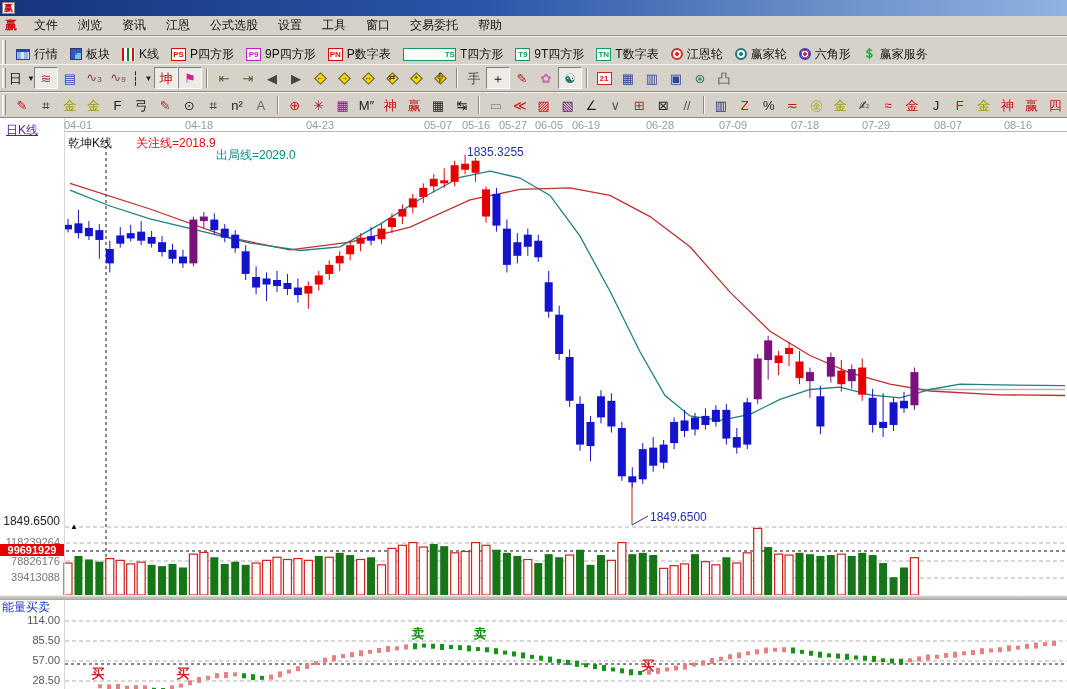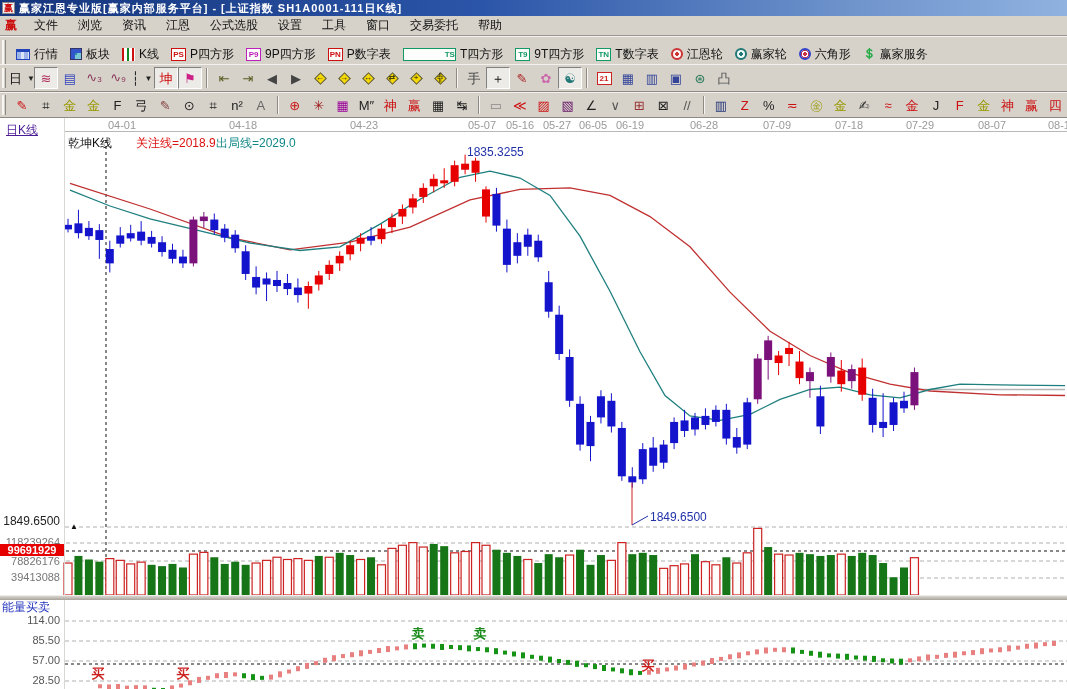--- a/index.html
+++ b/index.html
@@ -53,41 +53,40 @@
   .ic-ring.hex { border-color:#3344cc; background:radial-gradient(circle,#cc3344 0 2px,#fff 2px 3px,#cc3344 3px 4px,#fff 4px); }
   .ic-money { color:#22aa44; font-weight:bold; font-size:13px; }
   .diamond { width:13px; height:13px; position:relative; display:inline-block; }
   .diamond .dshape { position:absolute; left:2px; top:2px; width:9px; height:9px; background:#f4d800;
     border:1px solid #555; transform:rotate(45deg); }
   .diamond .dar { position:absolute; left:0; top:1px; width:13px; text-align:center; font-size:8px; color:#111; }
 
   
   #chart { position:absolute; left:0; top:118px; width:1067px; height:571px; background:#fff; }
   #plot { position:absolute; left:0; top:0; }
-  .datelbl { position:absolute; top:1px; font-size:11px; color:#9a9a9a; transform:translateX(-50%); white-space:nowrap;margin-left:44px; }
+  .datelbl { position:absolute; top:1px; font-size:11px; color:#9a9a9a; transform:translateX(-50%); white-space:nowrap; }
   #datestrip-line { position:absolute; left:65px; right:0; top:13px; border-top:1px solid #b8b8b4; }
   #margin-line { position:absolute; left:64px; top:0; bottom:0; border-left:1px solid #d8d8d4; }
   .ovl { position:absolute; font-size:12px; white-space:nowrap; }
   .axis-lbl { position:absolute; right:1007px; width:60px; text-align:right; font-size:11px; color:#777; white-space:nowrap; }
   .axis-lbl.dark { color:#222; font-size:12px; }
   .axis-lbl.red-tag { background:#e60000; color:#fff; text-align:center; right:1003px; width:64px; font-weight:bold; }
   #divider { position:absolute; left:0; top:477px; width:1067px; height:5px;
     background:linear-gradient(#d9d6d0,#a8a49c); border-top:1px solid #efede9; }
   #watermark { position:absolute; right:6px; bottom:0px; font-family:"Liberation Serif","DejaVu Serif",serif;
     font-size:40px; font-weight:bold; color:#cc2a2a; opacity:.85; letter-spacing:3px;
     text-shadow:1px 1px 0 #fff, -1px -1px 0 #fff; }
   .signal { position:absolute; font-size:13px; font-weight:bold; transform:translateX(-50%); }
 </style>
 </head>
 <body>
 
 <div id="app">
   <div id="titlebar">
     <span class="appico">赢</span>
-    <span class="ttl">赢家江恩专业版[赢家内部服务平台] - [上证指数  SH1A0001-111日K线]</span>
   </div>
   <div id="menubar">
     <span class="appico2">赢</span>
   <span class="menu-item">文件</span>
       <span class="menu-item">浏览</span>
       <span class="menu-item">资讯</span>
       <span class="menu-item">江恩</span>
       <span class="menu-item">公式选股</span>
       <span class="menu-item">设置</span>
       <span class="menu-item">工具</span>
@@ -786,21 +785,21 @@
         <span class="datelbl" style="left: 733px;">07-09</span>
         <span class="datelbl" style="left: 805px;">07-18</span>
         <span class="datelbl" style="left: 876px;">07-29</span>
         <span class="datelbl" style="left: 948px;">08-07</span>
         <span class="datelbl" style="left: 1018px;">08-16</span>
       </div>
 
     <div class="ovl" style="left:6px;top:4px;color:#4c1d95;text-decoration:underline;">日K线</div>
     <div class="ovl" style="left:68px;top:17px;color:#111;text-align:center;">乾坤K线</div>
     <div class="ovl" style="left:136px;top:17px;color:#dd1111;">关注线=2018.9</div>
-    <div class="ovl" style="left:216px;top:17px;color:#118888;">出局线=2029.0</div>
+    <div class="ovl" style="left:216px;top:29px;color:#118888;">出局线=2029.0</div>
     <div class="ovl" id="peaklbl" style="color: rgb(34, 51, 170); left: 467px; top: 27px;">1835.3255</div>
     <div class="ovl" id="lowlbl" style="color: rgb(34, 51, 170); left: 650px; top: 392px;">1849.6500</div>
     <div class="axis-lbl dark" style="top:396px;">1849.6500</div>
     <div class="ovl" style="left:70px;top:404px;font-size:8px;color:#111;">▲</div>
 
     <div id="vol-labels">
         <div class="axis-lbl" style="top: 418px;">118239264</div>
         <div class="axis-lbl red-tag" style="top: 426px;">99691929</div>
         <div class="axis-lbl" style="top: 437px;">78826176</div>
         <div class="axis-lbl" style="top: 453px; margin-left: 28px;">39413088</div>

